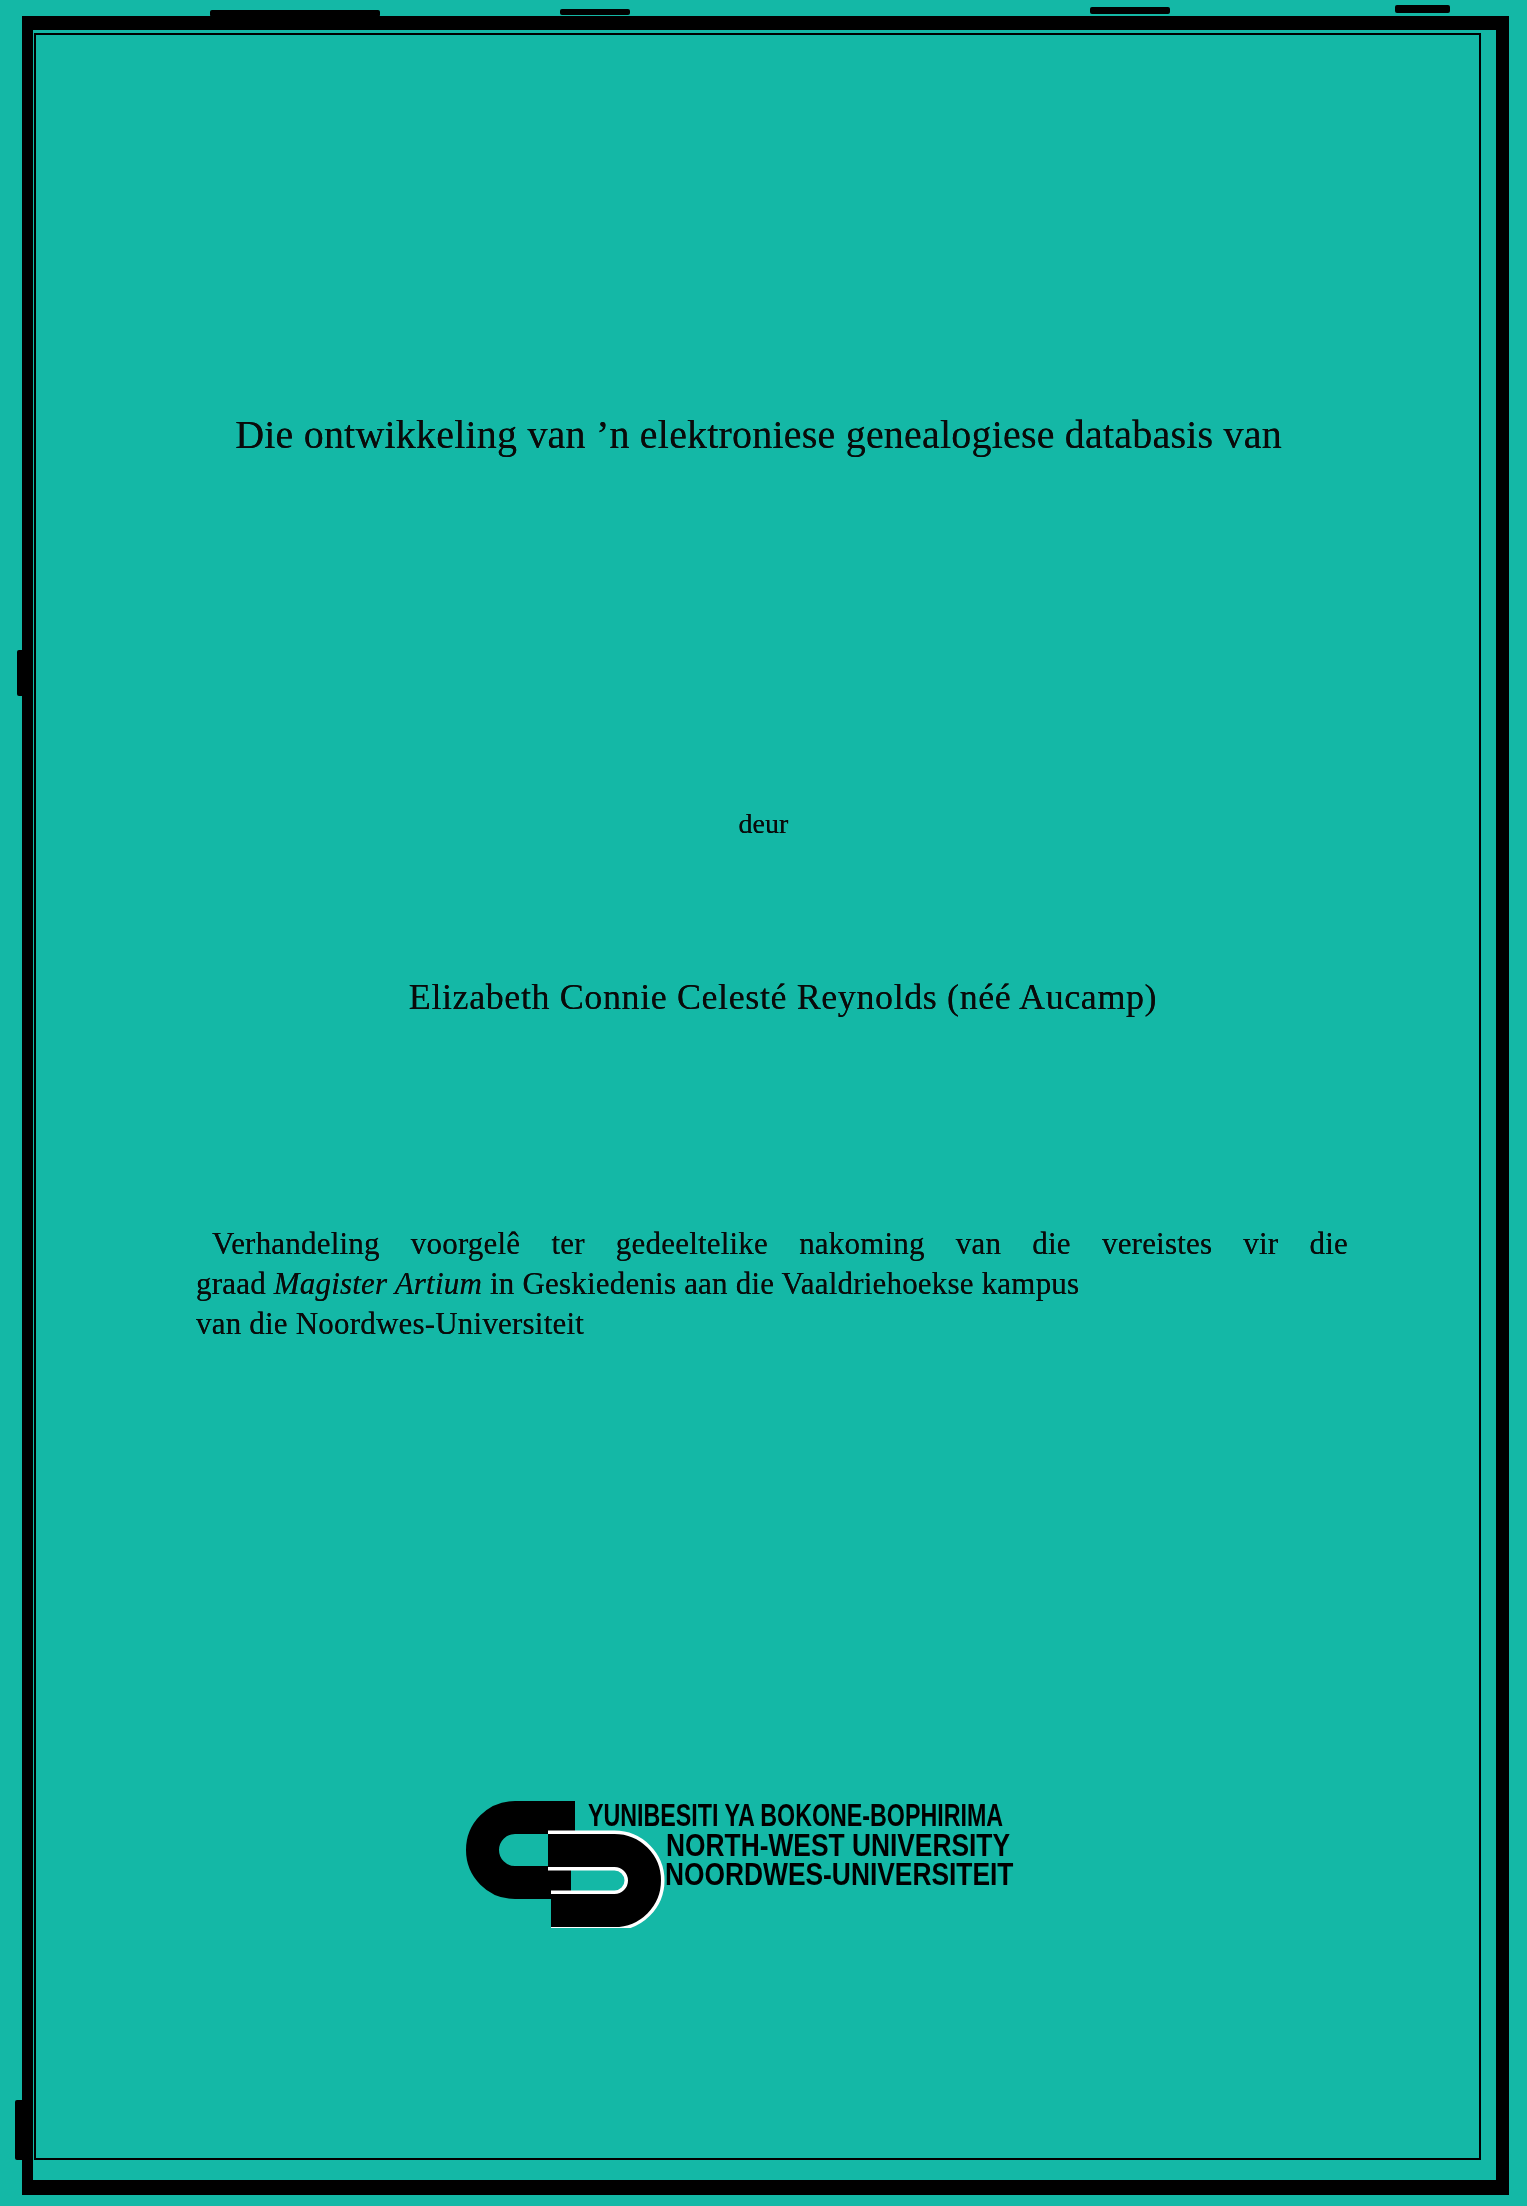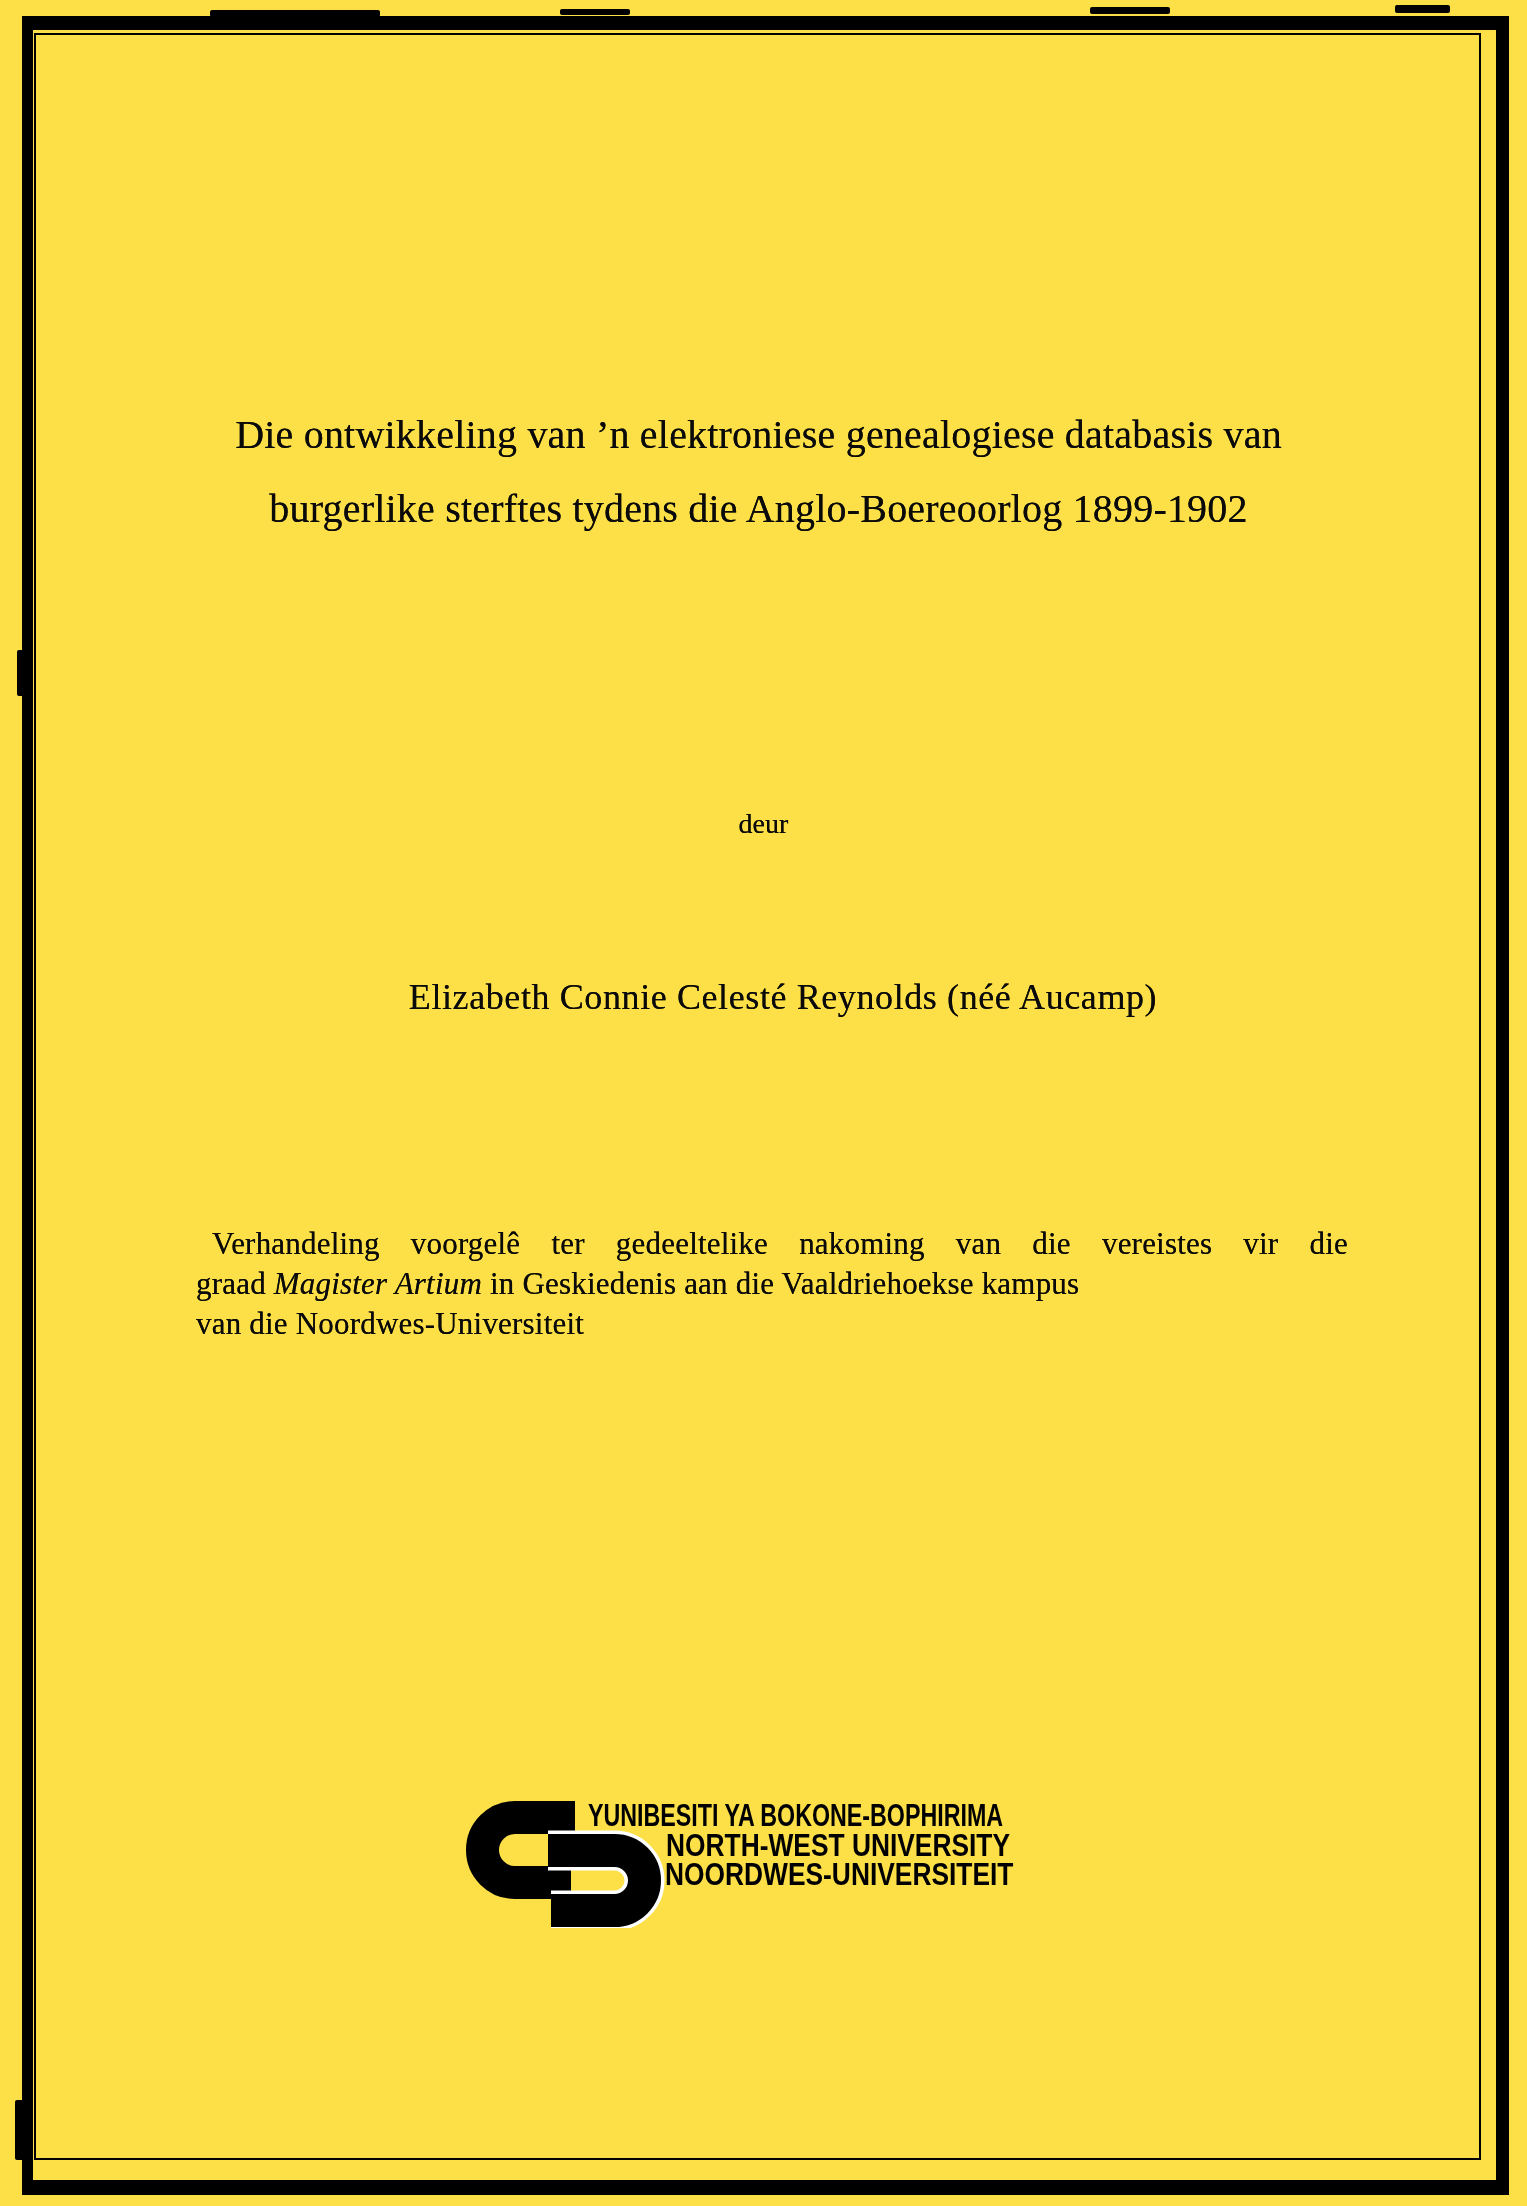--- a/index.html
+++ b/index.html
@@ -4,21 +4,21 @@
 <style>
   html, body {
     margin: 0;
     padding: 0;
     background: #e8e8e8;
   }
   .scan-page {
     position: relative;
     width: 1527px;
     height: 2206px;
-    background: #fde047;
+    background: #14b8a6;
     font-family: "Liberation Serif", serif;
     color: #0a0a0a;
     overflow: hidden;
   }
   .ink { text-shadow: 0 0 0.5px rgba(0,0,0,0.85); }
 
   
   .frame-outer {
     position: absolute;
     left: 22px; top: 16px;
@@ -112,21 +112,20 @@
 
   <div class="smudge" style="left:210px; top:10px; width:170px; height:7px;"></div>
   <div class="smudge" style="left:560px; top:9px; width:70px; height:6px;"></div>
   <div class="smudge" style="left:1090px; top:7px; width:80px; height:7px;"></div>
   <div class="smudge" style="left:1395px; top:5px; width:55px; height:8px;"></div>
   <div class="smudge" style="left:17px; top:650px; width:9px; height:46px;"></div>
   <div class="smudge" style="left:15px; top:2100px; width:10px; height:60px;"></div>
 
   <div class="title-block ink">
     <div>Die ontwikkeling van ’n elektroniese genealogiese databasis van</div>
-    <div>burgerlike sterftes tydens die Anglo-Boereoorlog 1899-1902</div>
   </div>
 
   <div class="byline ink">deur</div>
 
   <div class="author-line ink">Elizabeth Connie Celesté Reynolds (néé Aucamp)</div>
 
   <div class="statement ink">
     <div class="justified">Verhandeling voorgelê ter gedeeltelike nakoming van die vereistes vir die</div>
     <div><span>graad </span><span class="italic">Magister Artium</span><span> in Geskiedenis aan die Vaaldriehoekse kampus</span></div>
     <div>van die Noordwes-Universiteit</div>

